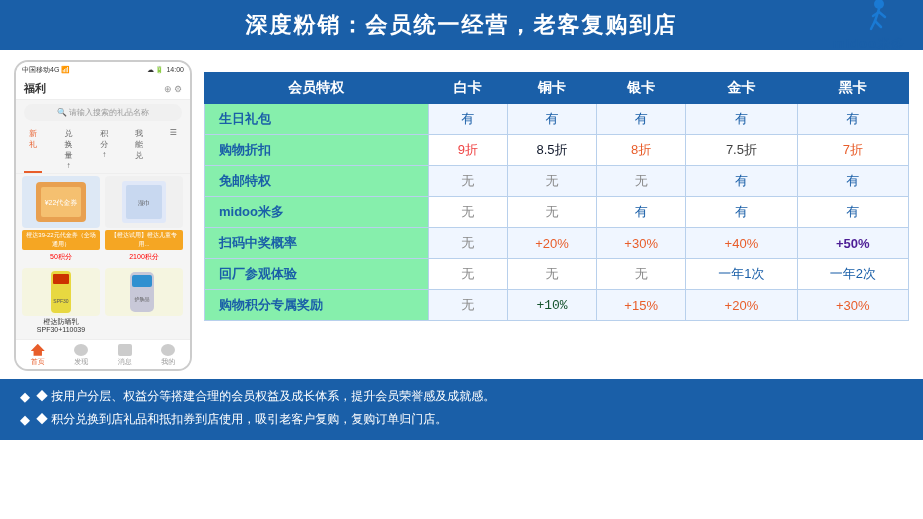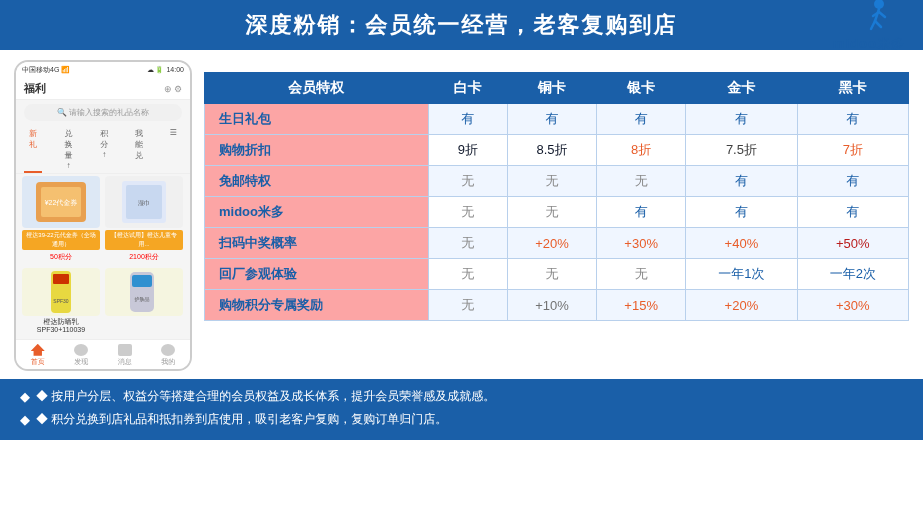--- a/index.html
+++ b/index.html
@@ -239,21 +239,21 @@
     }
     tbody tr:nth-child(odd) {
       background: #f0f6ff;
     }
     tbody tr:nth-child(even) {
       background: #fff;
     }
     td:first-child {
       font-weight: bold;
       color: #1a5fa8;
-      background: #fca5a5;
+      background: #86efac;
       text-align: left;
       padding-left: 14px;
     }
 
     
     .footer {
       background: #1a5fa8;
       padding: 8px 20px;
       min-height: 60px;
     }
@@ -395,21 +395,21 @@
       <tr>
             <td>生日礼包</td>
             <td style="color: rgb(26, 95, 168);">有</td>
             <td style="color: rgb(26, 95, 168);">有</td>
             <td style="color: rgb(26, 95, 168);">有</td>
             <td style="color: rgb(26, 95, 168);">有</td>
             <td style="color: rgb(26, 95, 168);">有</td>
           </tr>
           <tr>
             <td>购物折扣</td>
-            <td style="color: #0f172a;">9折</td>
+            <td style="color: #ef4444;">9折</td>
             <td style="color: #0f172a;">8.5折</td>
             <td style="color: rgb(232, 93, 42);">8折</td>
             <td style="color: #404040;">7.5折</td>
             <td style="color: rgb(232, 93, 42);">7折</td>
           </tr>
           <tr>
             <td>免邮特权</td>
             <td style="color: rgb(136, 136, 136);">无</td>
             <td style="color: rgb(136, 136, 136);">无</td>
             <td style="color: rgb(136, 136, 136);">无</td>
@@ -423,34 +423,34 @@
             <td style="color: rgb(26, 95, 168);">有</td>
             <td style="color: rgb(26, 95, 168);">有</td>
             <td style="color: rgb(26, 95, 168);">有</td>
           </tr>
           <tr>
             <td>扫码中奖概率</td>
             <td style="color: rgb(136, 136, 136);">无</td>
             <td style="color: rgb(232, 93, 42);">+20%</td>
             <td style="color: rgb(232, 93, 42);">+30%</td>
             <td style="color: rgb(232, 93, 42);">+40%</td>
-            <td style="color: #b91c1c;">+50%</td>
+            <td style="color: #4c1d95; font-weight: bold;">+50%</td>
           </tr>
           <tr>
             <td>回厂参观体验</td>
             <td style="color: rgb(136, 136, 136);">无</td>
             <td style="color: rgb(136, 136, 136);">无</td>
             <td style="color: rgb(136, 136, 136);">无</td>
             <td style="color: rgb(26, 95, 168);">一年1次</td>
             <td style="color: rgb(26, 95, 168);">一年2次</td>
           </tr>
           <tr>
             <td>购物积分专属奖励</td>
             <td style="color: rgb(136, 136, 136);">无</td>
-            <td style="color: #737373;">+10%</td>
+            <td style="color: #14532d; font-family: Liberation Mono, monospace;">+10%</td>
             <td style="color: rgb(232, 93, 42);">+15%</td>
             <td style="color: rgb(232, 93, 42);">+20%</td>
             <td style="color: rgb(232, 93, 42);">+30%</td>
           </tr>
         </tbody>
     </table>
   </div>
 </div>
 
 <div class="footer">

